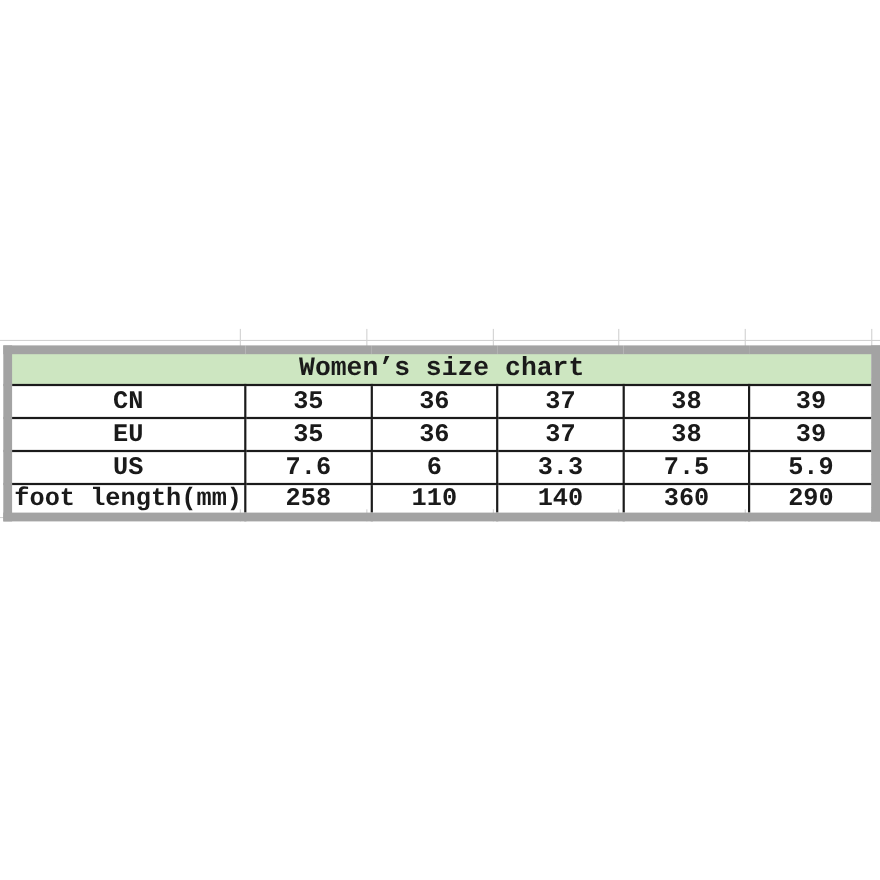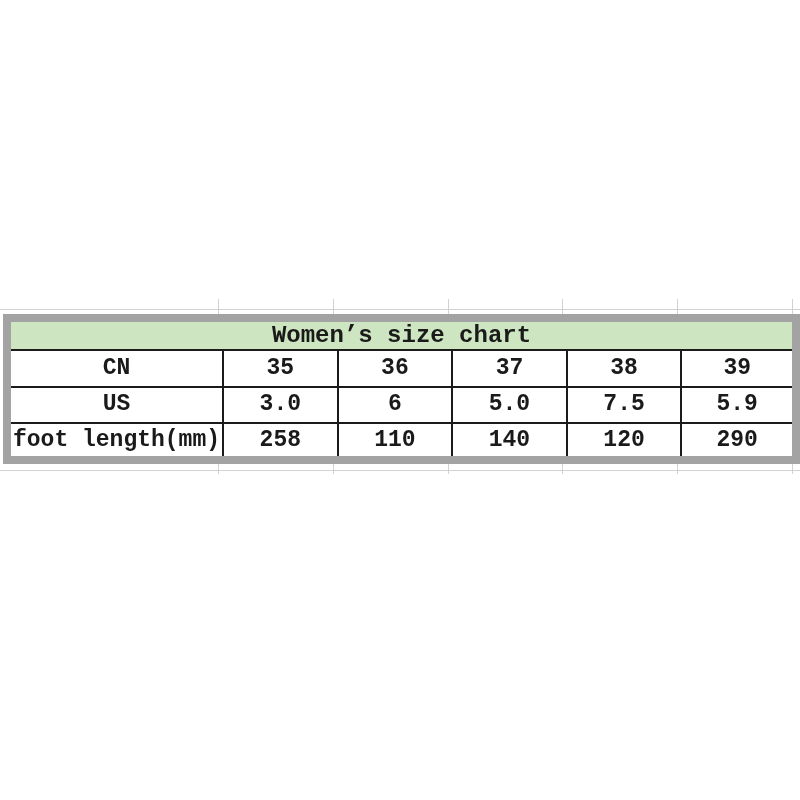--- a/index.html
+++ b/index.html
@@ -105,29 +105,37 @@
   <tbody>
     <tr>
       <td>CN</td>
       <td>35</td>
       <td>36</td>
       <td>37</td>
       <td>38</td>
       <td>39</td>
     </tr>
     <tr>
+      <td>EU</td>
+      <td>35</td>
+      <td>36</td>
+      <td>37</td>
+      <td>38</td>
+      <td>39</td>
+    </tr>
+    <tr>
       <td>US</td>
-      <td>3.0</td>
+      <td>7.6</td>
       <td>6</td>
-      <td>5.0</td>
+      <td>3.3</td>
       <td>7.5</td>
       <td>5.9</td>
     </tr>
     <tr>
       <td>foot length(mm)</td>
       <td>258</td>
       <td>110</td>
       <td>140</td>
-      <td>120</td>
+      <td>360</td>
       <td>290</td>
     </tr>
   </tbody>
 </table>
 
 </body></html>

